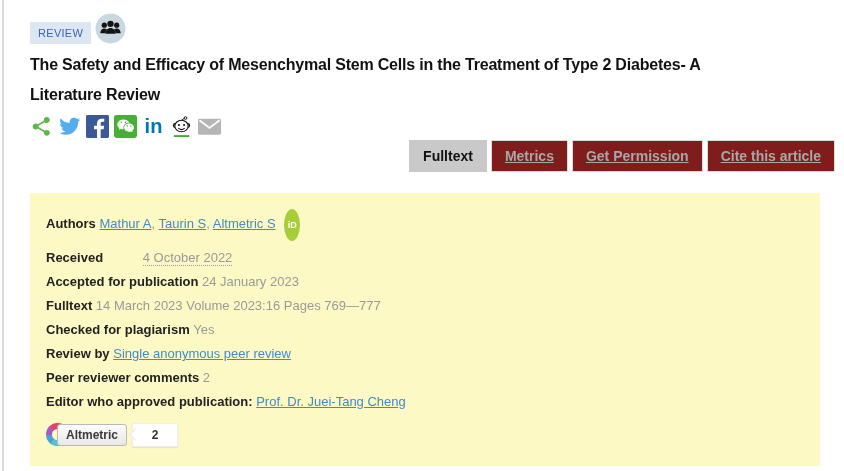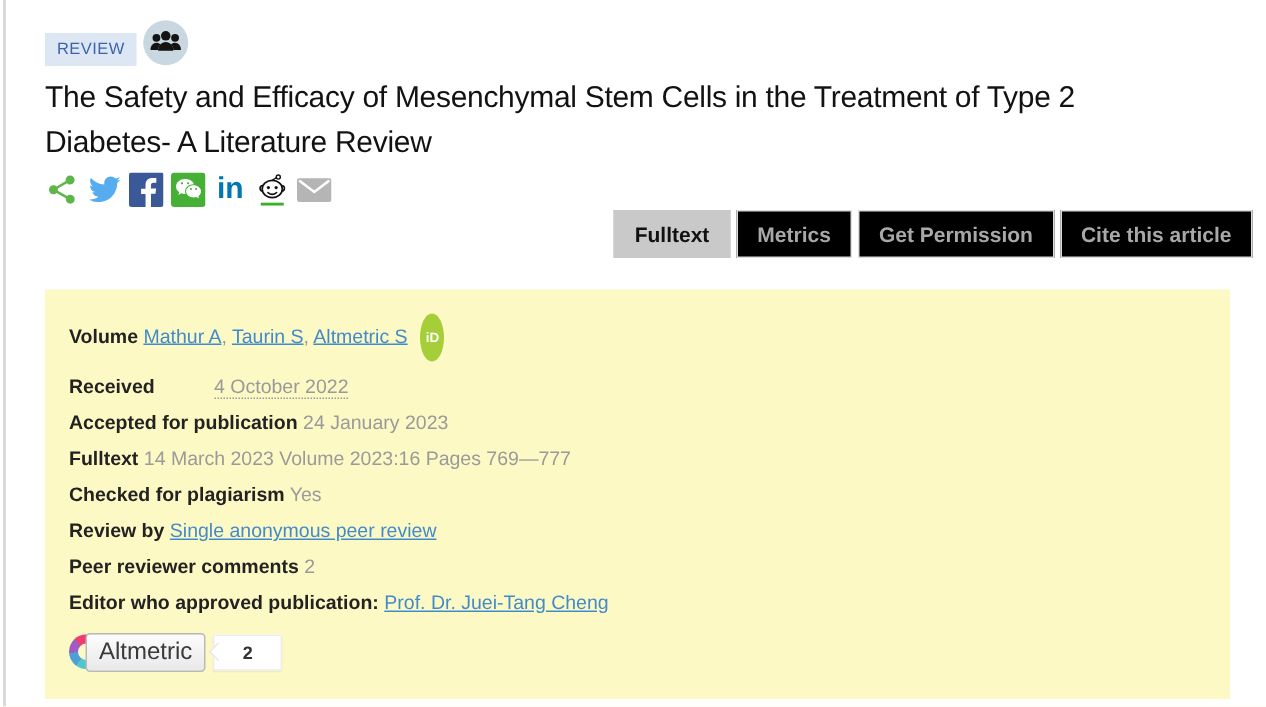--- a/index.html
+++ b/index.html
@@ -8,52 +8,52 @@
   .page-left-border{position:absolute;left:2px;top:0;width:2px;height:471px;background:#d9d9d9;}
 
   
   .badge-row{position:absolute;left:30px;top:13px;display:flex;align-items:flex-end;gap:4px;}
   .review-badge{background:#dde7f3;color:#3c63ae;font-size:11px;letter-spacing:.3px;
     padding:5px 8px;display:inline-block;}
   .type-icon{width:31px;height:31px;border-radius:50%;display:block;}
 
   
   .page-title{position:absolute;left:30px;top:50px;width:745px;margin:0;
-    font-size:20px;font-weight:normal;color:#121212;line-height:30px;letter-spacing:-0.2px;}
+    font-size:16px;font-weight:bold;color:#121212;line-height:30px;letter-spacing:-0.2px;}
 
   
   .social-row{position:absolute;left:30px;top:115px;display:flex;align-items:center;gap:5px;text-align:right;}
   .social-row .icon{width:23px;height:23px;display:flex;align-items:center;justify-content:center;cursor:pointer;}
   .linkedin-glyph{color:#0077b5;font-weight:bold;font-size:20px;line-height:23px;font-family:"Liberation Sans",sans-serif;}
 
   
   .tab-bar{position:absolute;top:140px;right:9px;display:flex;gap:4px;}
   .tab{font-size:14px;font-weight:bold;padding:7px 13px;cursor:pointer;white-space:nowrap;}
   .tab.active{background:#c9c9c9;color:#111;border:1px solid #c9c9c9;}
-  .tab.inactive{background:#000000;color:#a8a8a8;border:1px solid #dcdcdc;}
+  .tab.inactive{background:#7f1d1d;color:#a8a8a8;border:1px solid #dcdcdc;text-decoration:underline;}
 
   
   .meta-box{position:absolute;left:30px;top:193px;width:758px;height:241px;
     background:#fdf9c5;padding:16px;font-size:13px;color:#222;}
   .meta-row{margin-bottom:10px;line-height:14px;}
   .meta-label{font-weight:bold;color:#222;}
   .meta-value{color:#9a9a9a;}
   .meta-link{color:#428bca;text-decoration:underline;cursor:pointer;}
   .dotted{color:#9a9a9a;border-bottom:1px dotted #999;margin-left:36px;}
   .orcid{display:inline-flex;width:16px;height:32px;border-radius:50%;background:#a6ce39;
     color:#fff;font-size:9px;font-weight:bold;align-items:center;justify-content:center;
     vertical-align:middle;margin-left:5px;cursor:pointer;}
 
   
   .altmetric{display:flex;align-items:center;margin-top:14px;height:23px;cursor:pointer;}
   .alt-donut{position:relative;width:23px;height:23px;border-radius:50%;flex:0 0 23px;
     background:conic-gradient(#e8452c 0 10%,#f7a14d 10% 22%,#fbe34d 22% 30%,#8cc63f 30% 44%,#53c5cf 44% 60%,#4d9fd6 60% 74%,#a05cc3 74% 88%,#ef3e6e 88% 100%);}
   .alt-hole{position:absolute;left:6px;top:6px;width:11px;height:11px;border-radius:50%;background:#fdf9c5;}
   .alt-pill{position:relative;z-index:1;margin-left:-12px;background:linear-gradient(#fcfcfc,#e8e8e8);
-    border:1px solid #b9b9b9;border-radius:3px;padding:3px 8px;font-size:16px;color:#3a3a3a;}
+    border:1px solid #b9b9b9;border-radius:3px;padding:3px 8px;font-size:12px;color:#3a3a3a;font-weight:bold;}
   .alt-notch{width:8px;height:8px;background:#fff;transform:rotate(45deg);margin-left:4px;margin-right:-8px;border-left:1px solid #e7e7e7;border-bottom:1px solid #e7e7e7;}
   .alt-count{background:#fff;border:1px solid #eee;box-shadow:0 1px 1px rgba(0,0,0,.08);
     width:44px;text-align:center;padding:4px 0;font-size:12px;font-weight:bold;color:#333;}
 </style>
 </head>
 <body>
 
 <div class="viewport">
   <div class="page-left-border"></div>
 
@@ -123,21 +123,21 @@
   <div class="tab-bar">
     <div class="tab active">Fulltext</div>
     <div class="tab inactive">Metrics</div>
     <div class="tab inactive">Get Permission</div>
     <div class="tab inactive">Cite this article</div>
   </div>
 
   <div class="meta-box">
 
     <div class="meta-row">
-      <span class="meta-label">Volume</span>
+      <span class="meta-label">Authors</span>
       <span class="meta-link">Mathur A</span><span class="meta-value">, </span>
       <span class="meta-link">Taurin S</span><span class="meta-value">, </span>
       <span class="meta-link">Altmetric S</span>
       <span class="orcid">iD</span>
     </div>
 
     <div class="meta-row">
       <span class="meta-label">Received</span>
       <span class="dotted">4 October 2022</span>
     </div>

